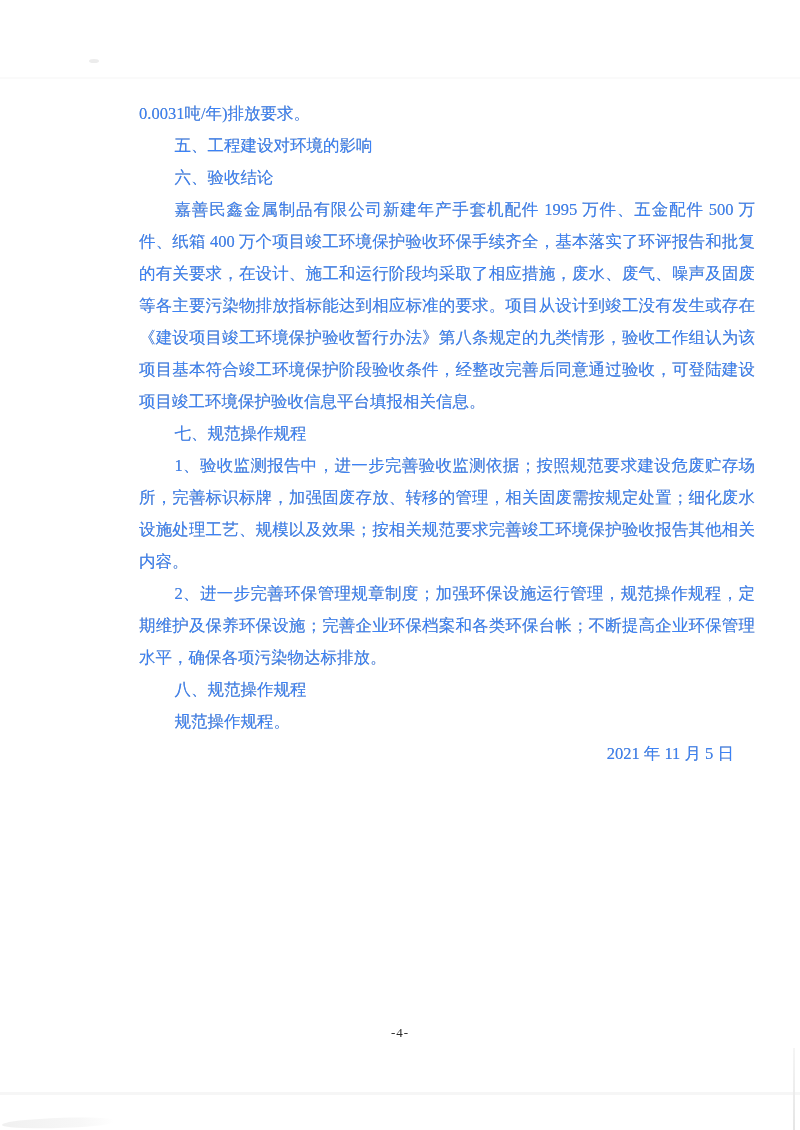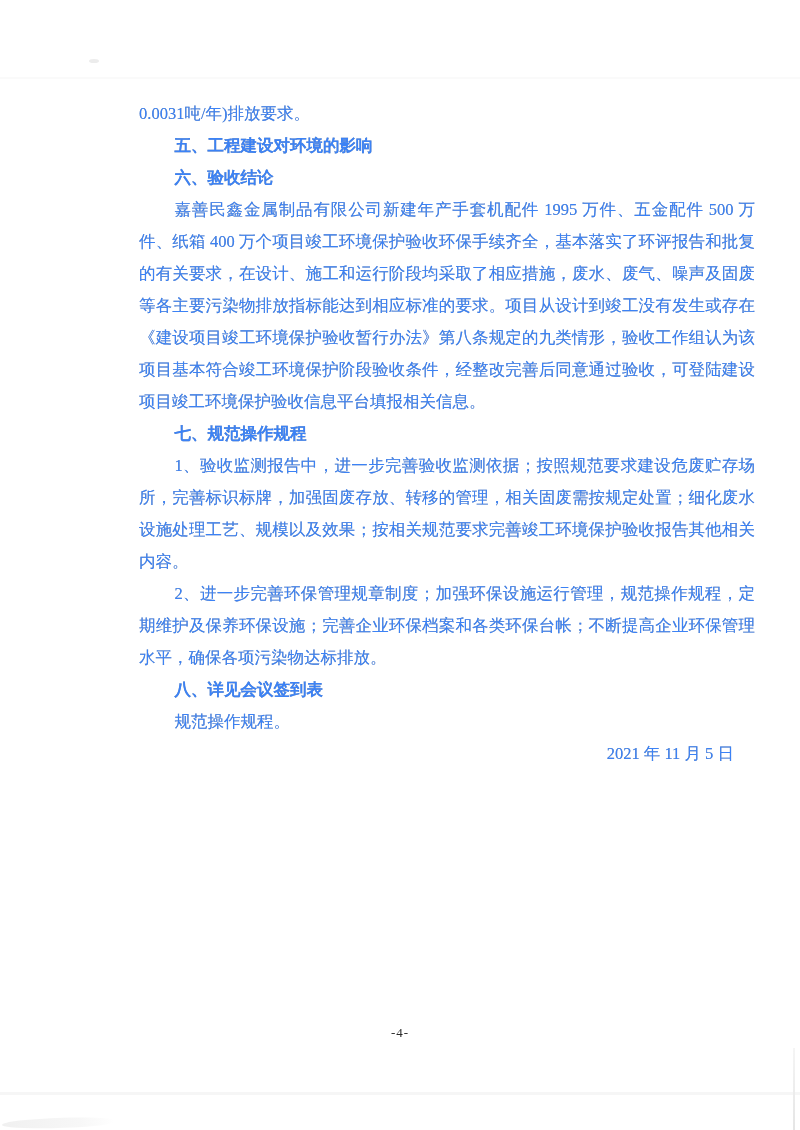--- a/index.html
+++ b/index.html
@@ -31,21 +31,21 @@
   }
   .para {
     text-align: justify;
     text-indent: 2.15em;
   }
   .continuation {
     text-align: justify;
     text-indent: 0;
   }
   .heading {
-    font-weight: 700;
+    font-weight: 400;
     text-indent: 2.15em;
   }
   .date-line {
     text-align: right;
     padding-right: 21px;
   }
   .page-number {
     position: absolute;
     left: 0;
     top: 1025px;
@@ -106,21 +106,21 @@
 <div class="page">
 
   <main class="content">
     <div class="continuation">0.0031吨/年)排放要求。</div>
     <div class="heading">五、工程建设对环境的影响</div>
     <div class="heading">六、验收结论</div>
     <div class="para">嘉善民鑫金属制品有限公司新建年产手套机配件 1995 万件、五金配件 500 万件、纸箱 400 万个项目竣工环境保护验收环保手续齐全，基本落实了环评报告和批复的有关要求，在设计、施工和运行阶段均采取了相应措施，废水、废气、噪声及固废等各主要污染物排放指标能达到相应标准的要求。项目从设计到竣工没有发生或存在《建设项目竣工环境保护验收暂行办法》第八条规定的九类情形，验收工作组认为该项目基本符合竣工环境保护阶段验收条件，经整改完善后同意通过验收，可登陆建设项目竣工环境保护验收信息平台填报相关信息。</div>
     <div class="heading">七、规范操作规程</div>
     <div class="para">1、验收监测报告中，进一步完善验收监测依据；按照规范要求建设危废贮存场所，完善标识标牌，加强固废存放、转移的管理，相关固废需按规定处置；细化废水设施处理工艺、规模以及效果；按相关规范要求完善竣工环境保护验收报告其他相关内容。</div>
     <div class="para">2、进一步完善环保管理规章制度；加强环保设施运行管理，规范操作规程，定期维护及保养环保设施；完善企业环保档案和各类环保台帐；不断提高企业环保管理水平，确保各项污染物达标排放。</div>
-    <div class="heading">八、详见会议签到表</div>
+    <div class="heading">八、规范操作规程</div>
     <div class="para">规范操作规程。</div>
     <div class="date-line">2021 年 11 月 5 日</div>
   </main>
 
   <div class="page-number">-4-</div>
 
   <div class="smudge-top-left"></div>
   <div class="scan-band-top"></div>
   <div class="scan-line-bottom"></div>
   <div class="smudge-bottom-left"></div>

